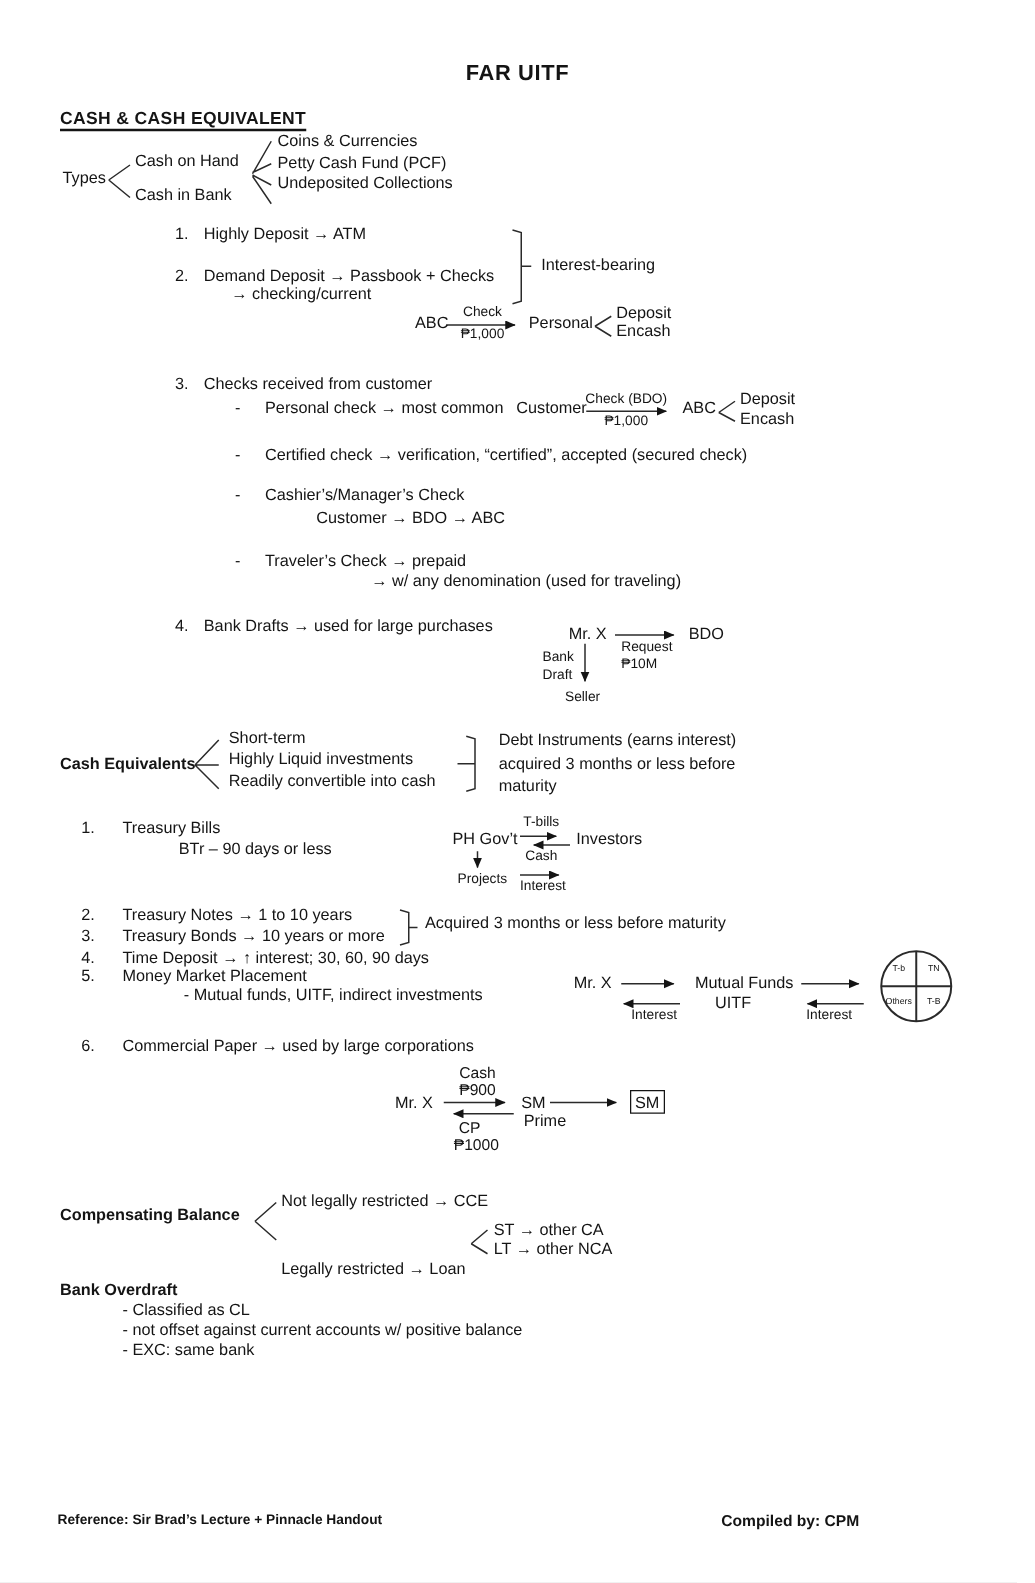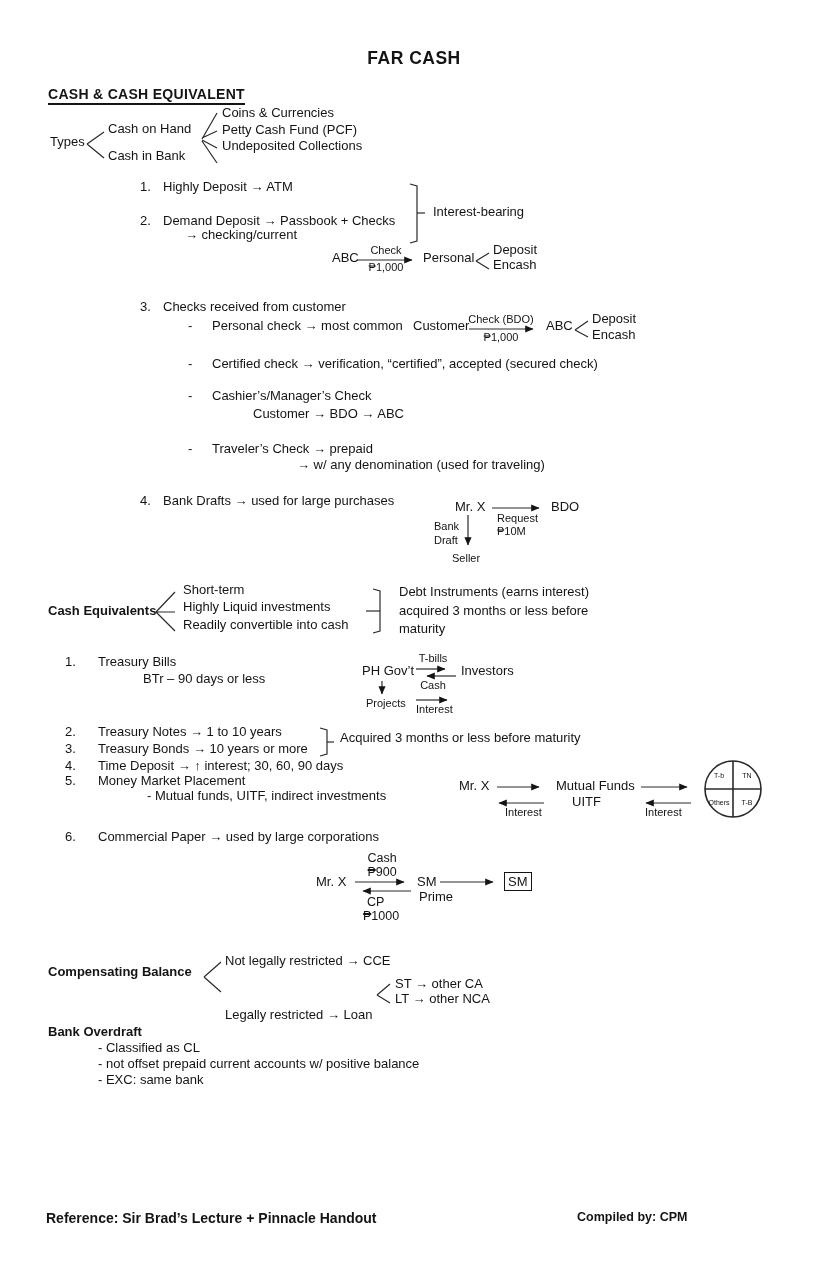--- a/index.html
+++ b/index.html
@@ -90,21 +90,21 @@
         <line x1="440" y1="882" x2="493" y2="882" marker-end="url(#ah)"></line>
       </g>
 
       <g>
         <path d="M204,977 L221,962 M204,977 L221,992"></path>
         <path d="M377,995 L390,984 M377,995 L390,1003"></path>
       </g>
     </g>
   </svg>
 
-  <div class="t b" style="left:0;right:0;top:48px;text-align:center;font-size:17.5px;letter-spacing:.5px">FAR CASH</div>
+  <div class="t b" style="left:0;right:0;top:48px;text-align:center;font-size:17.5px;letter-spacing:.5px">FAR UITF</div>
   <div class="t b underlined" style="left:48px;top:86px;font-size:14px;letter-spacing:.3px">CASH &amp; CASH EQUIVALENT</div>
 
   <div class="t" style="left:50px;top:135px">Types</div>
   <div class="t" style="left:108px;top:122px">Cash on Hand</div>
   <div class="t" style="left:108px;top:149px">Cash in Bank</div>
   <div class="t" style="left:222px;top:106px">Coins &amp; Currencies</div>
   <div class="t" style="left:222px;top:123px">Petty Cash Fund (PCF)</div>
   <div class="t" style="left:222px;top:139px">Undeposited Collections</div>
 
   <div class="t" style="left:140px;top:180px">1.</div>
@@ -204,19 +204,19 @@
   <div class="smbox" style="left:504px;top:872px">SM</div>
 
   <div class="t b" style="left:48px;top:965px">Compensating Balance</div>
   <div class="t" style="left:225px;top:954px">Not legally restricted → CCE</div>
   <div class="t" style="left:225px;top:1008px">Legally restricted → Loan</div>
   <div class="t" style="left:395px;top:977px">ST → other CA</div>
   <div class="t" style="left:395px;top:992px">LT → other NCA</div>
 
   <div class="t b" style="left:48px;top:1025px">Bank Overdraft</div>
   <div class="t" style="left:98px;top:1041px">- Classified as CL</div>
-  <div class="t" style="left:98px;top:1057px">- not offset prepaid current accounts w/ positive balance</div>
+  <div class="t" style="left:98px;top:1057px">- not offset against current accounts w/ positive balance</div>
   <div class="t" style="left:98px;top:1073px">- EXC: same bank</div>
 
-  <div class="t b" style="left:46px;top:1210px;font-size:14px">Reference: Sir Brad’s Lecture + Pinnacle Handout</div>
+  <div class="t b" style="left:46px;top:1210px;font-size:11px">Reference: Sir Brad’s Lecture + Pinnacle Handout</div>
   <div class="t b" style="left:577px;top:1210px;font-size:12.5px">Compiled by: CPM</div>
 
 </div>
 
 </body></html>

